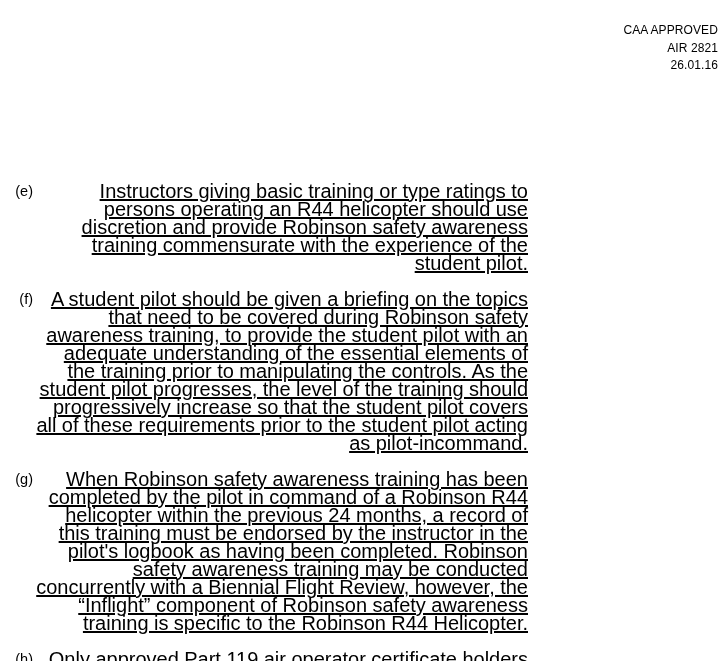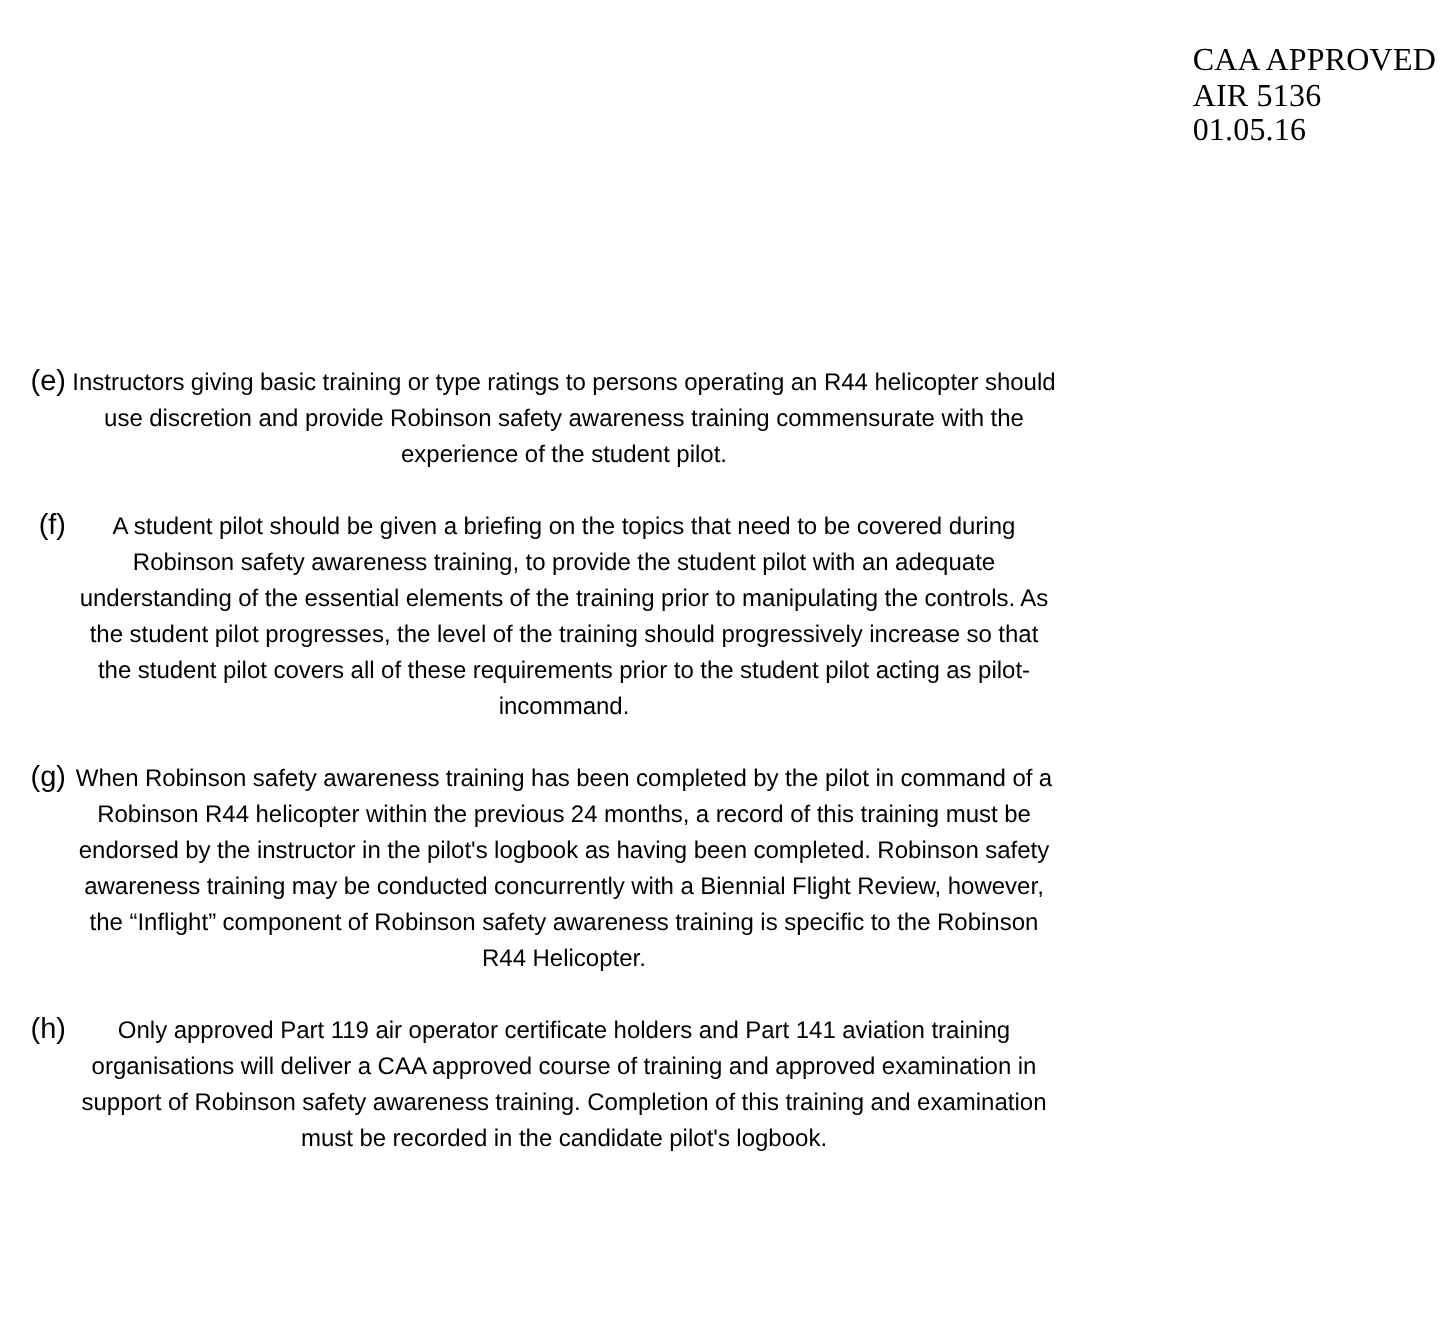--- a/index.html
+++ b/index.html
@@ -15,25 +15,24 @@
     font-family: "Liberation Sans", sans-serif;
     color: #000000;
     -webkit-font-smoothing: antialiased;
   }
 
   
   .doc-header {
     position: absolute;
     top: 22px;
     right: 6px;
-    text-align: left;
-    font-size: 16px;
+    text-align: right;
+    font-size: 12px;
     line-height: 17.5px;
     letter-spacing: 0.1px;
-    font-family: Liberation Serif, serif;
   }
   .doc-header .hline {
     display: block;
     white-space: nowrap;
   }
 
   
   .doc-body {
     position: absolute;
     top: 182px;
@@ -54,33 +53,34 @@
     text-align: right;
     font-size: 14.5px;
     line-height: 18px;
     white-space: nowrap;
   }
 
   .clause-text {
     flex: 0 0 auto;
     width: 492px;
     margin-left: 3px;
-    font-size: 12px;
+    font-size: 20px;
     line-height: 18px;
-    text-align: center;
+    text-align: right;
     word-spacing: -0.1px;
+    text-decoration: underline;
   }
 </style>
 </head>
 <body>
 
 <div class="doc-header">
   <span class="hline">CAA APPROVED</span>
-  <span class="hline">AIR 5136</span>
-  <span class="hline">01.05.16</span>
+  <span class="hline">AIR 2821</span>
+  <span class="hline">26.01.16</span>
 </div>
 
 <div class="doc-body">
 
   <div class="clause">
     <div class="clause-label">(e)</div>
     <div class="clause-text">Instructors giving basic training or type ratings to persons operating an R44 helicopter should use discretion and provide Robinson safety awareness training commensurate with the experience of the student pilot.</div>
   </div>
 
   <div class="clause">

